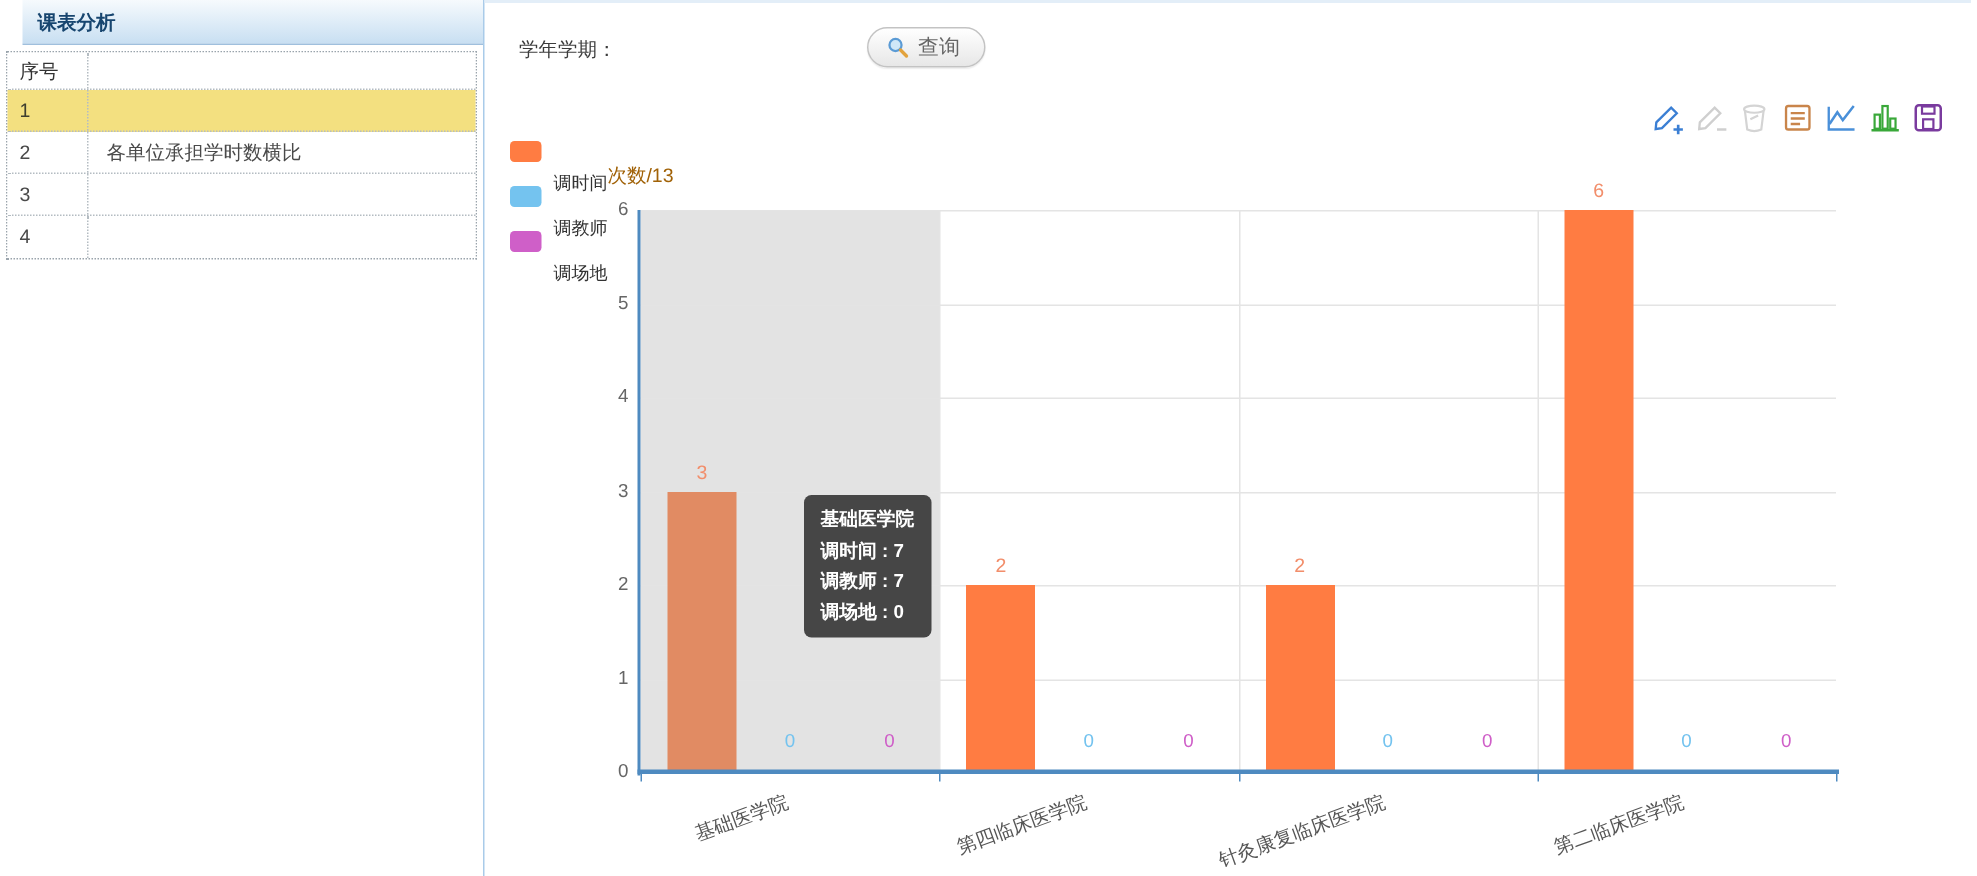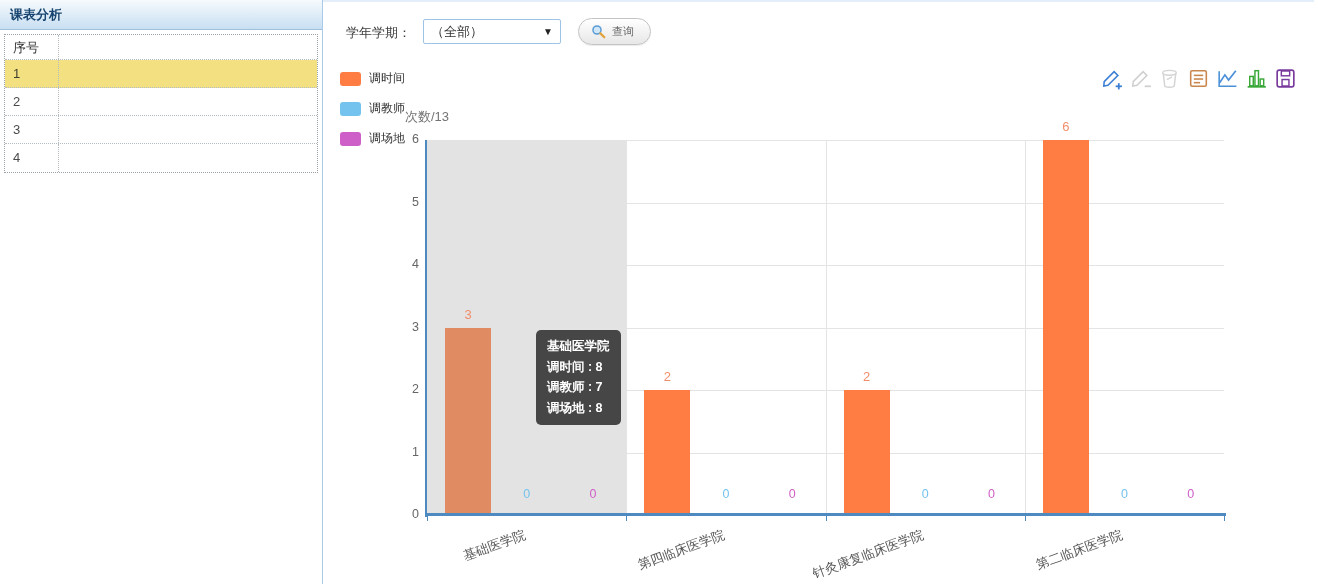--- a/index.html
+++ b/index.html
@@ -4,21 +4,21 @@
 <style>
   * { margin:0; padding:0; box-sizing:border-box; }
   html,body { width:1318px; height:584px; overflow:hidden; background:#fff;
               font-family:"Liberation Sans", sans-serif; }
   #app { position:relative; width:1318px; height:584px; background:#fff; }
 
   
   #sidebar { position:absolute; left:0; top:0; width:322px; height:584px; background:#fff; }
   #sidebar-header { height:30px; line-height:30px; padding-left:10px;
     background:linear-gradient(#f6fafd,#c8dff2); border-bottom:1px solid #9fbfdd;
-    color:#17456f; font-weight:bold; font-size:13px; }
+    color:#17456f; font-weight:bold; font-size:13px;margin-left:15px; }
   #side-table { position:absolute; left:4px; right:4px; top:34px;
     border:1px dotted #9aa4ac; }
   .srow { display:flex; height:28px; line-height:28px; font-size:13px; color:#4a4a4a;
     border-bottom:1px dotted #b4bcc2; background:#fff; }
   .srow:last-child { border-bottom:none; }
   .srow.head { height:25px; line-height:25px; color:#333; }
   .srow.selected { background:#f3e080; color:#3f3f2f; }
   .scol-no { width:54px; padding-left:8px; border-right:1px dotted #b4bcc2; }
   .scol-content { flex:1; padding-left:12px; }
 
@@ -30,37 +30,37 @@
 
   
   #query-bar { position:absolute; left:0; top:0; width:100%; height:52px; }
   #semester-label { position:absolute; left:23px; top:22px; font-size:13px; color:#3c3c3c; }
   #semester-select { position:absolute; left:100px; top:17px; width:138px; height:25px;
     border:1px solid #9dc3e6; border-radius:2px; background:#fff; font-size:13px; color:#333;
     line-height:23px; padding:0 20px 0 7px; cursor:pointer; }
   #semester-arrow { position:absolute; right:7px; top:0; font-size:10px; color:#222; }
   #query-button { position:absolute; left:255px; top:16px; height:27px; padding:0 16px 0 12px;
     border:1px solid #c3c3c3; border-radius:14px; background:linear-gradient(#fff,#e7e7e7);
-    display:flex; align-items:center; gap:6px; font-size:11px; color:#666; cursor:pointer;
+    display:flex; align-items:center; gap:6px; font-size:14px; color:#666; cursor:pointer;
     box-shadow:0 1px 1px rgba(0,0,0,.08); }
 
   
   .legend-item { position:absolute; left:17px; display:flex; align-items:center; gap:8px; cursor:pointer; }
   .legend-swatch { width:21px; height:14px; border-radius:3px; }
-  .legend-label { font-size:12px; color:#333; }
+  .legend-label { font-size:12px; color:#333;margin-top:44px; }
 
   #chart-title { position:absolute; left:0; top:70px; width:100%; text-align:center;
     font-size:19px; font-weight:bold; color:#3a3a3a; letter-spacing:1px; }
 
   
   #toolbox { position:absolute; right:16px; top:64px; display:flex; gap:4px; }
   .tool-icon { width:25px; height:25px; cursor:pointer; }
 
   #y-axis-name { position:absolute; left:44px; top:106px; width:120px; text-align:center;
-    font-size:13px; color:#737373; }
+    font-size:13px; color:#a16207; }
 
   #chart-area { position:absolute; left:0; top:0; width:991px; height:584px; pointer-events:none; }
   .abs { position:absolute; }
 
   
   #tooltip { position:absolute; left:213px; top:328px; z-index:20;
     background:rgba(48,48,48,.88); border-radius:5px; padding:6px 11px 7px;
     color:#fff; font-size:12.5px; font-weight:600; line-height:20.5px; white-space:nowrap; }
 </style>
 </head>
@@ -72,42 +72,39 @@
     <div id="sidebar-header">课表分析</div>
     <div id="side-table">
       <div class="srow head">
         <div class="scol-no">序号</div>
       </div>
       <div class="srow selected">
         <div class="scol-no">1</div>
       </div>
       <div class="srow">
         <div class="scol-no">2</div>
+        <div class="scol-content">各单位承担学时数横比</div>
       </div>
       <div class="srow">
         <div class="scol-no">3</div>
         <div class="scol-content"></div>
       </div>
       <div class="srow">
         <div class="scol-no">4</div>
         <div class="scol-content"></div>
       </div>
     </div>
   </div>
 
   <div id="divider"></div>
 
   <div id="main">
 
     <div id="query-bar">
       <span id="semester-label">学年学期：</span>
-      <div id="semester-select">
-        <span>（全部）</span>
-        <span id="semester-arrow">▼</span>
-      </div>
       <div id="query-button">
         <svg width="15" height="15" viewBox="0 0 16 16">
           <circle cx="6.4" cy="6.4" r="4.3" fill="#cfe7f8" stroke="#5b9bd5" stroke-width="1.6"></circle>
           <line x1="10" y1="10" x2="14.2" y2="14.2" stroke="#e2a23c" stroke-width="2.4" stroke-linecap="round"></line>
         </svg>
         <span>查询</span>
       </div>
     </div>
 
     <div class="legend-item" style="top:68px">
@@ -206,18 +203,18 @@
         <div class="abs" style="left: 701.75px; top: 514px; width: 1px; height: 5px; background: rgb(78, 138, 192);"></div>
         <div class="abs" style="left: 901px; top: 514px; width: 1px; height: 5px; background: rgb(78, 138, 192);"></div>
         <div class="abs" style="left: -21.375px; top: 524px; width: 220px; text-align: right; font-size: 13px; color: rgb(85, 85, 85); transform: rotate(-20deg); transform-origin: 100% 0px;">基础医学院</div>
         <div class="abs" style="left: 177.875px; top: 524px; width: 220px; text-align: right; font-size: 13px; color: rgb(85, 85, 85); transform: rotate(-20deg); transform-origin: 100% 0px;">第四临床医学院</div>
         <div class="abs" style="left: 377.125px; top: 524px; width: 220px; text-align: right; font-size: 13px; color: rgb(85, 85, 85); transform: rotate(-20deg); transform-origin: 100% 0px;">针灸康复临床医学院</div>
         <div class="abs" style="left: 576.375px; top: 524px; width: 220px; text-align: right; font-size: 13px; color: rgb(85, 85, 85); transform: rotate(-20deg); transform-origin: 100% 0px;">第二临床医学院</div>
       </div>
 
     <div id="tooltip">
       <div>基础医学院</div>
-      <div>调时间 : 8</div>
+      <div>调时间 : 7</div>
       <div>调教师 : 7</div>
-      <div>调场地 : 8</div>
+      <div>调场地 : 0</div>
     </div>
   </div>
 </div>
 
 </body></html>

